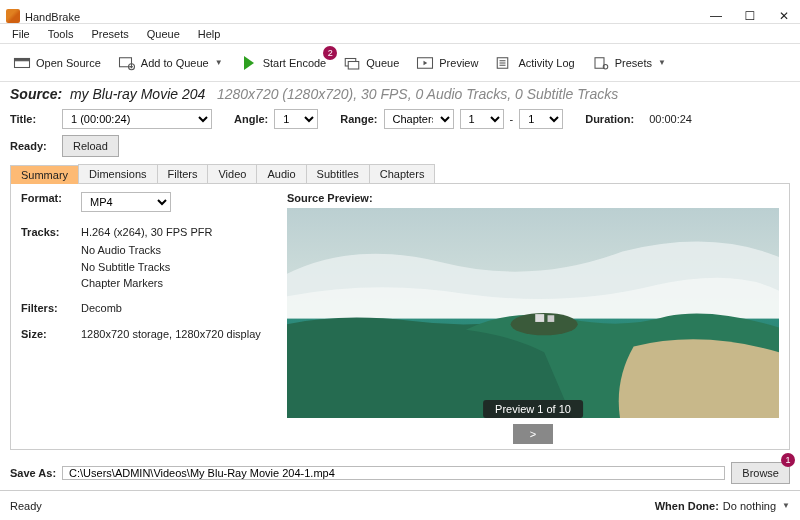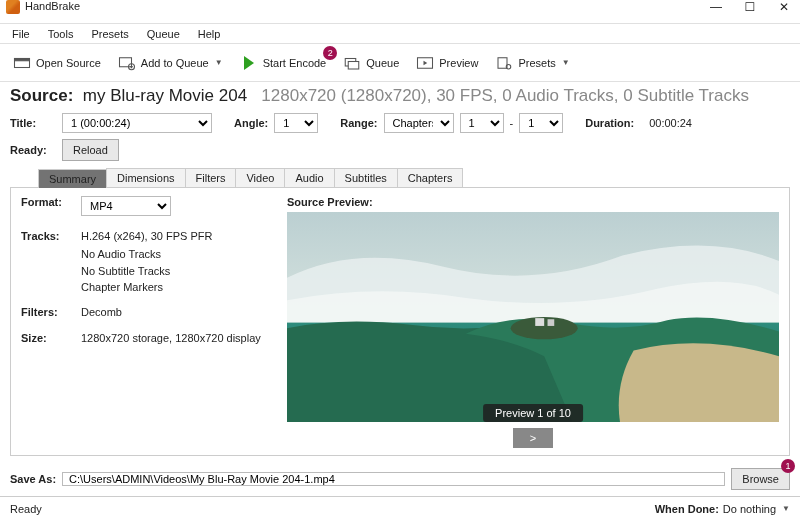--- a/index.html
+++ b/index.html
@@ -1,59 +1,59 @@
 <!DOCTYPE html>
 <html><head>
 <meta charset="utf-8">
 <style>
   * { box-sizing: border-box; margin: 0; padding: 0; font-family: "Segoe UI", Tahoma, sans-serif; }
   body { background: #fff; font-size: 11px; color: #222; width: 800px; height: 520px; overflow: hidden; display: flex; flex-direction: column; }
-  .titlebar { height: 24px; display: flex; align-items: flex-start; padding: 0 6px; border-bottom: 1px solid #e0e0e0; }
+  .titlebar { height: 24px; display: flex; align-items: flex-end; padding: 0 6px; border-bottom: 1px solid #e0e0e0; }
   .titlebar .logo { width: 14px; height: 14px; background: linear-gradient(135deg,#e08020 40%,#d06010 60%); border-radius: 2px; margin-right: 5px; }
   .titlebar .title { font-size: 11px; }
   .titlebar .winbtns { margin-left: auto; display: flex; gap: 14px; font-size: 12px; }
   .winbtn { width: 20px; text-align: center; cursor: default; }
   .menubar { height: 20px; display: flex; align-items: center; padding: 0 4px; gap: 2px; border-bottom: 1px solid #e0e0e0; }
   .menubar span { padding: 2px 8px; font-size: 11px; }
   .toolbar { height: 38px; display: flex; align-items: center; padding: 2px 6px; gap: 4px; border-bottom: 1px solid #e0e0e0; }
   .tbtn { display: flex; align-items: center; gap: 4px; padding: 3px 6px; font-size: 11px; position: relative; }
   .tbtn .icon { width: 20px; height: 18px; display: flex; align-items: center; justify-content: center; }
   .icon svg { width: 18px; height: 16px; }
   .caret { font-size: 8px; color: #555; margin-left: 2px; }
   .play-icon { width: 0; height: 0; border-left: 10px solid #2ea020; border-top: 7px solid transparent; border-bottom: 7px solid transparent; }
   .badge { position: absolute; top: -5px; right: -5px; width: 14px; height: 14px; border-radius: 50%; background: #a01050; color: #fff; font-size: 9px; display: flex; align-items: center; justify-content: center; }
-  .sourcebar { padding: 4px 10px; font-size: 17px; }
+  .sourcebar { padding: 4px 10px; font-size: 14px; font-style: italic; }
   .sourcebar .gray { color: #888; }
   .row { display: flex; align-items: center; padding: 3px 10px; gap: 6px; font-size: 11px; }
   .row label { font-weight: bold; width: 46px; }
   select, input[type=text].small { font-size: 11px; height: 20px; border: 1px solid #bbb; background: #fff; padding: 1px 4px; }
   select { height: 20px; }
   .presetbox { width: 200px; height: 22px; border: 1px solid #bbb; background: #eee; display: flex; align-items: center; padding: 0 6px; font-size: 11px; }
   .presetbox .arrow { margin-left: auto; font-size: 9px; color: #333; }
   .btn { height: 22px; padding: 0 10px; border: 1px solid #aaa; background: #e8e8e8; font-size: 11px; display: flex; align-items: center; }
   .tabs { display: flex; border-bottom: 1px solid #ccc; margin: 4px 10px 0 10px; }
   .tabs .tab { padding: 3px 10px; border: 1px solid #ccc; border-bottom: none; margin-right: -1px; background: #f2f2f2; font-size: 11px; }
-  .tabs .tab.active { background: #737373; position: relative; top: 1px; margin-left: 28px; }
+  .tabs .tab.active { background: #fdba74; position: relative; top: 1px; }
   .panel { flex: 1; margin: 0 10px 6px 10px; border: 1px solid #ccc; border-top: none; padding: 8px 10px; display: flex; gap: 16px; overflow: hidden; }
   .leftcol { width: 250px; font-size: 11px; }
   .field { display: flex; margin-bottom: 4px; }
   .field .lbl { width: 60px; font-weight: bold; }
   .checks { margin-left: 60px; }
   .chk { display: flex; align-items: center; gap: 4px; margin-bottom: 2px; }
   .chk input { width: 12px; height: 12px; }
   .trackblock { margin-left: 60px; margin-bottom: 10px; line-height: 1.5; }
   .rightcol { flex: 1; }
   .rightcol .lbl { font-weight: bold; font-size: 11px; }
   .preview { margin-top: 4px; width: 100%; height: 210px; position: relative; background: #7aa; overflow: hidden; }
   .preview svg { width: 100%; height: 100%; display: block; }
   .previewbadge { position: absolute; bottom: 0; left: 50%; transform: translateX(-50%); background: rgba(30,30,30,.85); color: #fff; padding: 3px 12px; border-radius: 3px; font-size: 11px; }
   .nextbtn { margin: 6px auto 0 auto; width: 40px; height: 20px; background: #888; color: #fff; display: flex; align-items: center; justify-content: center; font-size: 11px; }
   .saveasrow { display: flex; align-items: center; padding: 6px 10px; gap: 6px; position: relative; }
   .saveasrow input { flex: 1; height: 14px; border: 1px solid #bbb; padding: 2px 6px; font-size: 11px; }
-  .statusbar { height: 24px; border-top: 1px solid #ccc; display: flex; align-items: center; padding: 0 10px; font-size: 11px; }
+  .statusbar { height: 30px; border-top: 1px solid #ccc; display: flex; align-items: center; padding: 0 10px; font-size: 11px; }
   .statusbar .right { margin-left: auto; display: flex; align-items: center; gap: 4px; }
   .hb-icon { stroke:#555; stroke-width:1.4; fill:none; }
 </style>
 </head>
 <body>
 
 <div class="titlebar">
   <div class="logo"></div>
   <span class="title">HandBrake</span>
   <div class="winbtns">
@@ -110,20 +110,31 @@
     <span>Queue</span>
   </div>
   <div class="tbtn">
     <span class="icon">
         <svg class="hb-icon" viewBox="0 0 24 20">
           <rect x="2" y="3" width="20" height="14"></rect>
           <polygon points="10,7 10,13 15,10" fill="#555" stroke="none"></polygon>
         </svg>
       </span>
     <span>Preview</span>
+  </div>
+  <div class="tbtn">
+    <span class="icon">
+        <svg class="hb-icon" viewBox="0 0 24 20">
+          <rect x="3" y="3" width="14" height="14"></rect>
+          <line x1="6" y1="7" x2="14" y2="7"></line>
+          <line x1="6" y1="10" x2="14" y2="10"></line>
+          <line x1="6" y1="13" x2="14" y2="13"></line>
+        </svg>
+      </span>
+    <span>Activity Log</span>
   </div>
   <div class="tbtn">
     <span class="icon">
         <svg class="hb-icon" viewBox="0 0 24 20">
           <rect x="4" y="3" width="12" height="14"></rect>
           <circle cx="18" cy="15" r="3"></circle>
         </svg>
       </span>
     <span>Presets</span>
     <span class="caret">▼</span>

